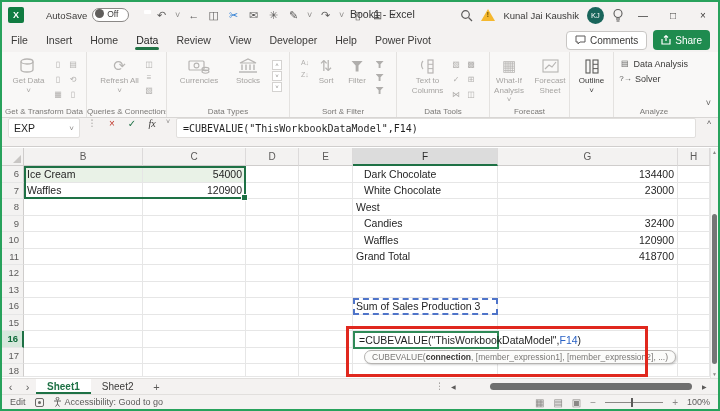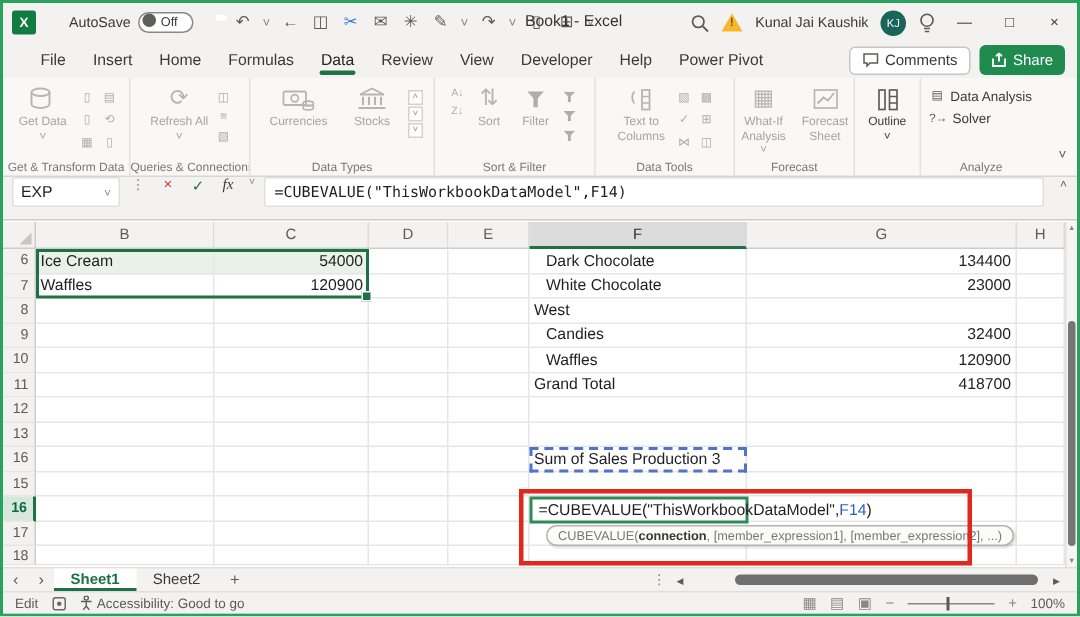--- a/index.html
+++ b/index.html
@@ -20,21 +20,21 @@
   .ttl{font-size:10.5px;color:#333;position:absolute;left:348px;top:6px;white-space:nowrap}
   .tb-right{position:absolute;right:4px;top:0;height:26px;display:flex;align-items:center;gap:8px}
   .warn-tri{width:0;height:0;border-left:7px solid transparent;border-right:7px solid transparent;border-bottom:12px solid #f5b82e;position:relative}
   .warn-tri::after{content:"!";position:absolute;left:-2px;top:1px;font-size:8px;color:#7a5a00;font-weight:bold}
   .uname{font-size:9.5px;color:#3b3a39}
   .avatar{width:17px;height:17px;border-radius:50%;background:#19655b;color:#fff;font-size:7.5px;font-weight:normal;display:flex;align-items:center;justify-content:center}
   .winbtn{width:22px;text-align:center;font-size:10px;color:#3b3a39}
   svg.ic{display:block}
 
   
-  .tabrow{position:absolute;top:26px;left:0;right:0;height:24px;background:#f4f2f1;display:flex;align-items:center;padding-left:16px}
+  .tabrow{position:absolute;top:26px;left:0;right:0;height:24px;background:#f4f2f1;display:flex;align-items:center;padding-left:0}
   .tab{padding:5px 9px;font-size:10.5px;color:#3b3a39;position:relative;white-space:nowrap}
   .tab.active{font-weight:normal;color:#242424}
   .tab.active::after{content:"";position:absolute;left:8px;right:8px;bottom:1px;height:3px;border-radius:2px;background:#217346}
   .tabrow-right{margin-left:auto;display:flex;align-items:center;gap:6px;padding-right:8px}
   .btn-comments{height:19px;border:1px solid #c8c6c4;border-radius:4px;background:#fff;display:flex;align-items:center;gap:4px;padding:0 8px;font-size:10px;color:#3b3a39}
   .btn-share{height:20px;border-radius:4px;background:#1f8b4f;display:flex;align-items:center;gap:4px;padding:0 8px;font-size:10px;color:#fff}
 
   
   .ribbon{position:absolute;top:50px;left:0;right:0;height:66px;background:#f9f8f7;border-bottom:1px solid #d8d6d4;display:flex}
   .grp{position:relative;border-right:1px solid #e4e2e0;flex:0 0 auto;height:100%}
@@ -160,21 +160,20 @@
       <span class="winbtn">—</span>
       <span class="winbtn">□</span>
       <span class="winbtn">×</span>
     </div>
   </div>
 
   <div class="tabrow">
     <span class="tab">File</span>
     <span class="tab">Insert</span>
     <span class="tab">Home</span>
-    <span class="tab">Formulas</span>
     <span class="tab active">Data</span>
     <span class="tab">Review</span>
     <span class="tab">View</span>
     <span class="tab">Developer</span>
     <span class="tab">Help</span>
     <span class="tab">Power Pivot</span>
     <span class="tabrow-right">
       <span class="btn-comments">
         <svg class="ic" width="11" height="10" viewBox="0 0 11 10">
           <path d="M1 1 h9 v6 h-5 l-2 2 v-2 h-2 z" fill="none" stroke="#5c5b5a" stroke-width="1"></path>

